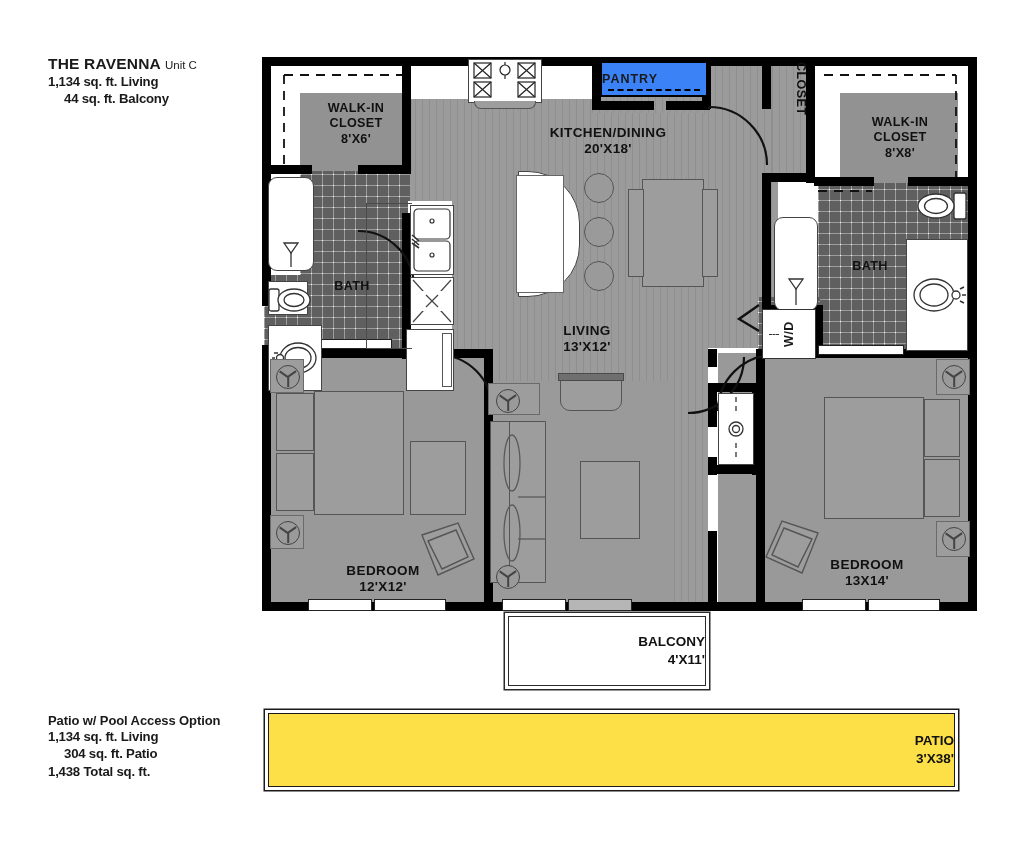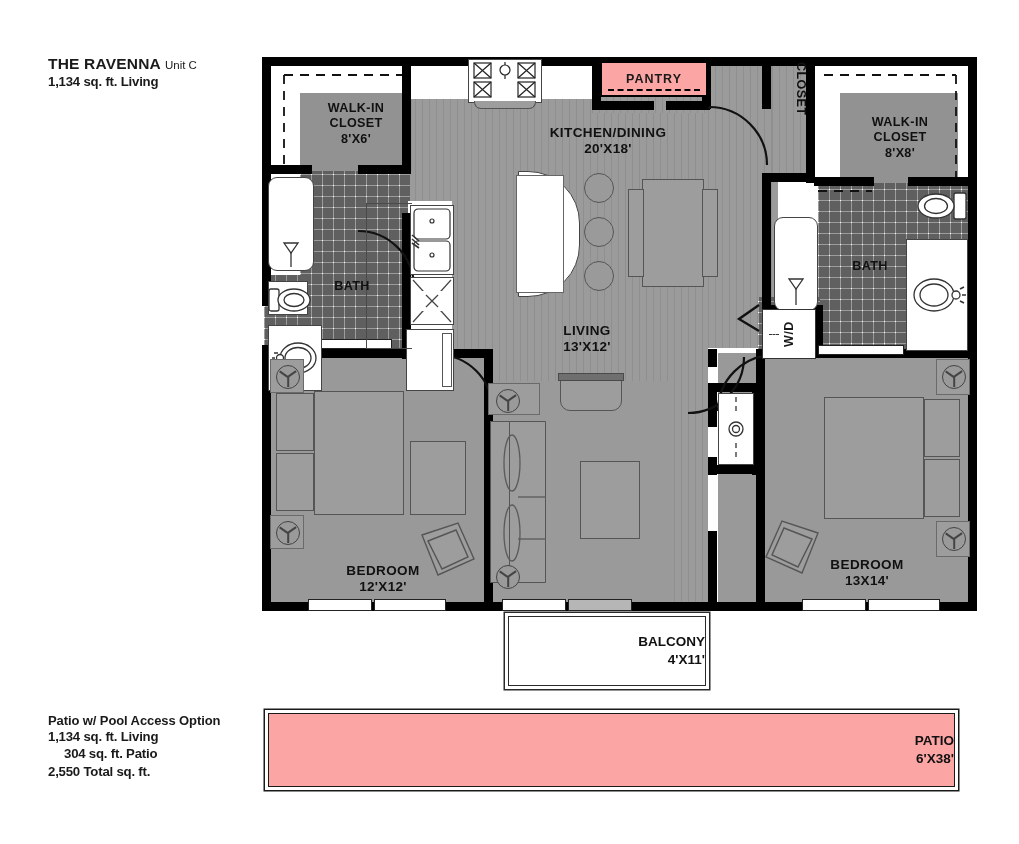--- a/index.html
+++ b/index.html
@@ -46,22 +46,22 @@
 
   
   .rlabel{position:absolute;text-align:center;font-weight:bold;color:#111;
           line-height:1.22;letter-spacing:.4px;white-space:nowrap;}
   .rlabel .dim{display:block;letter-spacing:.3px;}
   .lbl-lg{font-size:13.5px;}
   .lbl-md{font-size:12.6px;}
   .rot90{transform:rotate(90deg);transform-origin:center center;}
   .rotn90{transform:rotate(-90deg);transform-origin:center center;}
 
-  .pantry-box{position:absolute;background:#fca5a5;border:2px solid #000;
-      display:flex;align-items:center;justify-content:center;}
+  .pantry-box{position:absolute;background:#3b82f6;border:2px solid #000;
+      display:flex;align-items:center;}
   .pantry-box .txt{font-size:12.5px;font-weight:bold;letter-spacing:1px;}
   .pantry-shelf{position:absolute;left:6px;right:6px;bottom:4px;height:0;
       border-top:2px dashed #000;}
 
   .wd-box{position:absolute;background:#fff;border:1.5px solid #333;
       display:flex;align-items:center;justify-content:center;}
   .wd-box .txt{font-size:12.5px;font-weight:bold;letter-spacing:.5px;}
   .wd-dash{position:absolute;left:6px;top:50%;width:10px;height:0;border-top:1.5px dashed #333;}
 
   
@@ -72,44 +72,45 @@
 
   .fan{position:absolute;border:1.6px solid #444;border-radius:50%;background:#9a9a9a;}
   .fan i{position:absolute;left:50%;top:50%;width:1.6px;height:46%;background:#444;
       transform-origin:50% 0;}
   .fanbox{position:absolute;border:1.4px solid #6a6a6a;background:#9d9d9d;}
   .win{position:absolute;background:#fff;border:1.5px solid #222;}
 
   
   #balcony{position:absolute;background:#fff;border:1.5px solid #2a2a2a;
       box-shadow:0 0 0 3px #fff, 0 0 0 4.5px #2a2a2a;}
-  #patio{position:absolute;background:#fca5a5;border:1.5px solid #1a1a1a;
+  #patio{position:absolute;background:#fde047;border:1.5px solid #1a1a1a;
       box-shadow:0 0 0 3px #fff, 0 0 0 4.5px #1a1a1a;}
   .bplabel{position:absolute;left:0;right:0;text-align:right;font-weight:bold;
       color:#111;line-height:1.3;}
   svg{display:block;overflow:visible;}
 </style>
 </head>
 <body>
 
 <div class="stage">
 
   <div class="info" id="plan-title-block">
     <div class="title-line">
       <span>THE RAVENNA</span>
       <span class="unit">Unit C</span>
     </div>
     <div class="stat">1,134 sq. ft. Living</div>
+    <div class="stat indent">44 sq. ft. Balcony</div>
   </div>
 
   <div class="info" id="patio-option-block">
     <div class="opt-head">Patio w/ Pool Access Option</div>
     <div class="stat">1,134 sq. ft. Living</div>
     <div class="stat indent">304 sq. ft. Patio</div>
-    <div class="stat">2,550 Total sq. ft.</div>
+    <div class="stat">1,438 Total sq. ft.</div>
   </div>
 
   <div id="floorplan">
 
     <div class="lay floor-white" style="left:0;top:0;width:715px;height:560px;"></div>
 
     <div class="lay floor-wood" style="left:146px;top:46px;width:300px;height:512px;"></div>
     <div class="lay floor-wood" style="left:330px;top:10px;width:186px;height:50px;"></div>
     <div class="lay floor-wood" style="left:446px;top:10px;width:70px;height:285px;"></div>
 
@@ -470,17 +471,17 @@
   <div id="balcony" style="left:508px;top:616px;width:196px;height:68px;">
     <div class="bplabel" style="top:16px;font-size:13.5px;">
       <span>BALCONY</span>
       <div>4'X11'</div>
     </div>
   </div>
 
   <div id="patio" style="left:268px;top:713px;width:685px;height:72px;">
     <div class="bplabel" style="top:18px;font-size:13.5px;">
       <span>PATIO</span>
-      <div>6'X38'</div>
+      <div>3'X38'</div>
     </div>
   </div>
 
 </div>
 
 </body></html>

